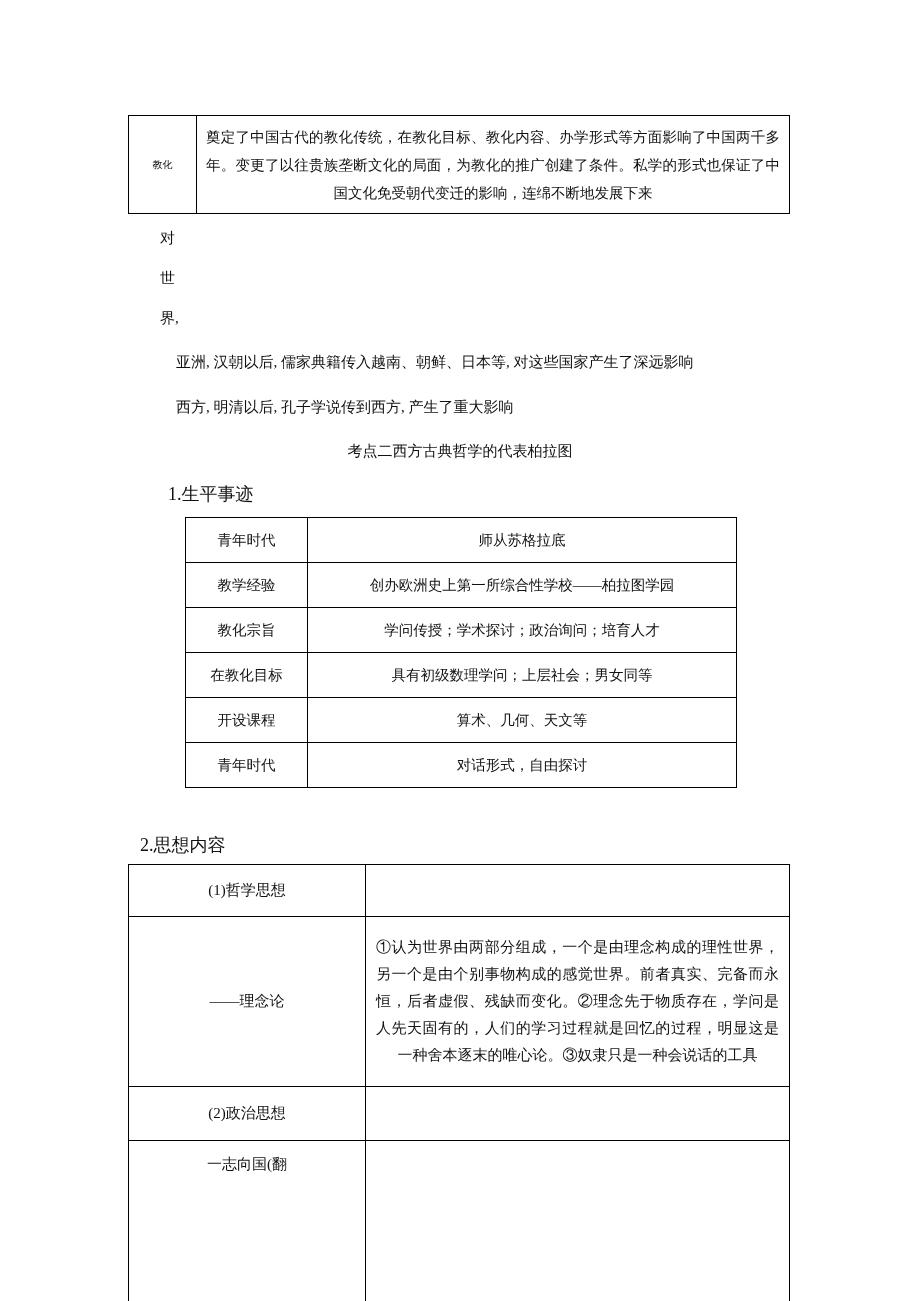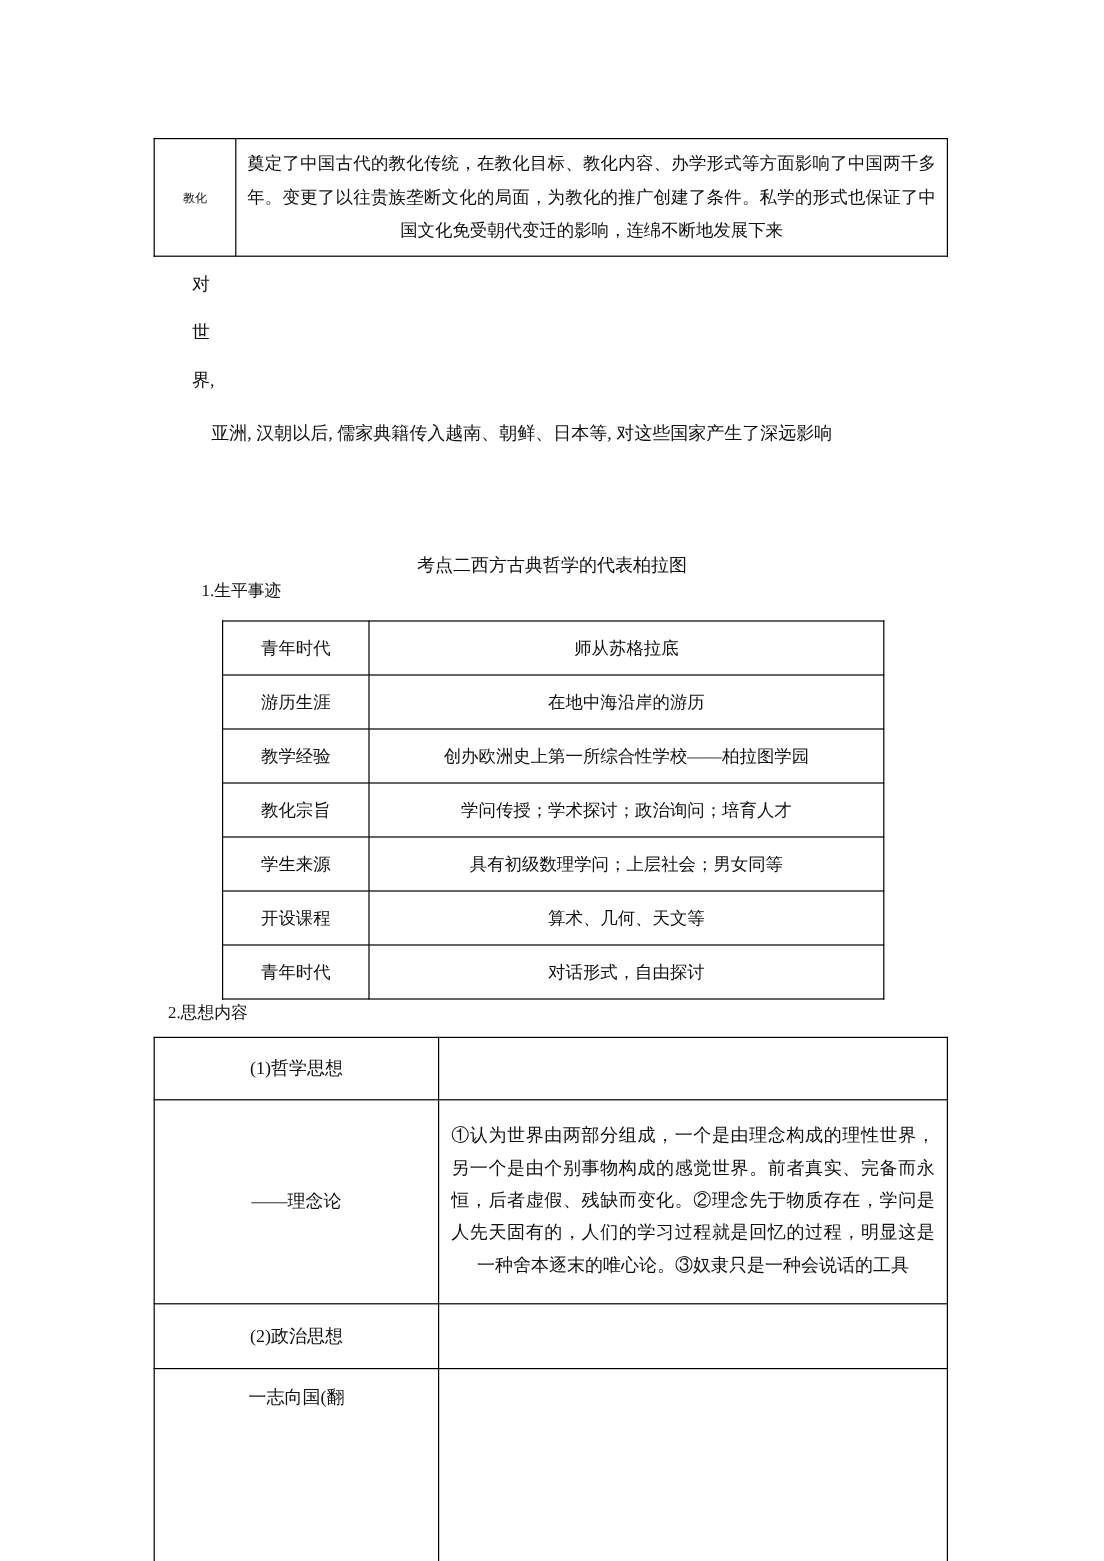--- a/index.html
+++ b/index.html
@@ -38,24 +38,24 @@
   .vchar-0 { top: 228px; }
   .vchar-1 { top: 268px; }
   .vchar-2 { top: 308px; }
 
   .flow-line { position: absolute; left: 136px; font-size: 15px; line-height: 20px; white-space: nowrap; margin-left: 40px; }
   .asia-line { top: 352px; }
   .west-line { top: 397px; }
 
   .heading {
     position: absolute; left: 0; top: 441px; width: 920px;
-    text-align: center; font-size: 15px; line-height: 20px; margin-top: 21px;
+    text-align: center; font-size: 15px; line-height: 20px;
   }
 
-  .section-title { position: absolute; font-size: 14px; line-height: 18px; }
+  .section-title { position: absolute; font-size: 18px; line-height: 18px; }
   .s1-title { left: 168px; top: 485px; }
   .s2-title { left: 140px; top: 836px; }
 
   
   .bio-table { position: absolute; left: 185px; top: 517px; width: 552px; border-radius: 14px; }
   .bio-table td {
     height: 45px;
     text-align: center; vertical-align: middle;
     font-size: 14.5px; padding: 2px 6px;
   }
@@ -91,45 +91,42 @@
       <td class="text-cell">奠定了中国古代的教化传统，在教化目标、教化内容、办学形式等方面影响了中国两千多年。变更了以往贵族垄断文化的局面，为教化的推广创建了条件。私学的形式也保证了中国文化免受朝代变迁的影响，连绵不断地发展下来</td>
     </tr>
   </tbody>
     </table>
 
   <div class="vchar vchar-0">对</div>
   <div class="vchar vchar-1">世</div>
   <div class="vchar vchar-2">界,</div>
 
   <div class="flow-line asia-line">亚洲, 汉朝以后, 儒家典籍传入越南、朝鲜、日本等, 对这些国家产生了深远影响</div>
+  <div class="flow-line west-line">西方, 明清以后, 孔子学说传到西方, 产生了重大影响</div>
 
   <div class="heading">考点二西方古典哲学的代表柏拉图</div>
 
   <div class="section-title s1-title">1.生平事迹</div>
 
   <table class="bio-table">
     <tbody>
         <tr>
       <td class="bio-label">青年时代</td>
       <td class="bio-value">师从苏格拉底</td>
     </tr>
     <tr>
-      <td class="bio-label">游历生涯</td>
-      <td class="bio-value">在地中海沿岸的游历</td>
-    </tr>
-    <tr>
       <td class="bio-label">教学经验</td>
       <td class="bio-value">创办欧洲史上第一所综合性学校——柏拉图学园</td>
     </tr>
     <tr>
       <td class="bio-label">教化宗旨</td>
       <td class="bio-value">学问传授；学术探讨；政治询问；培育人才</td>
     </tr>
     <tr>
-      <td class="bio-label">学生来源</td>
+      <td class="bio-label">在教化目标</td>
       <td class="bio-value">具有初级数理学问；上层社会；男女同等</td>
     </tr>
     <tr>
       <td class="bio-label">开设课程</td>
       <td class="bio-value">算术、几何、天文等</td>
     </tr>
     <tr>
       <td class="bio-label">青年时代</td>
       <td class="bio-value">对话形式，自由探讨</td>
     </tr>

